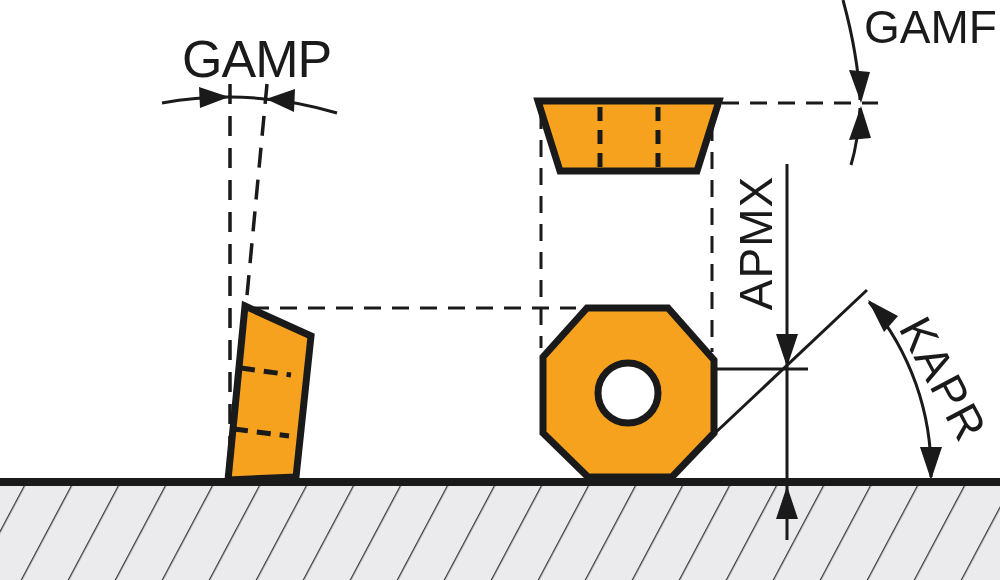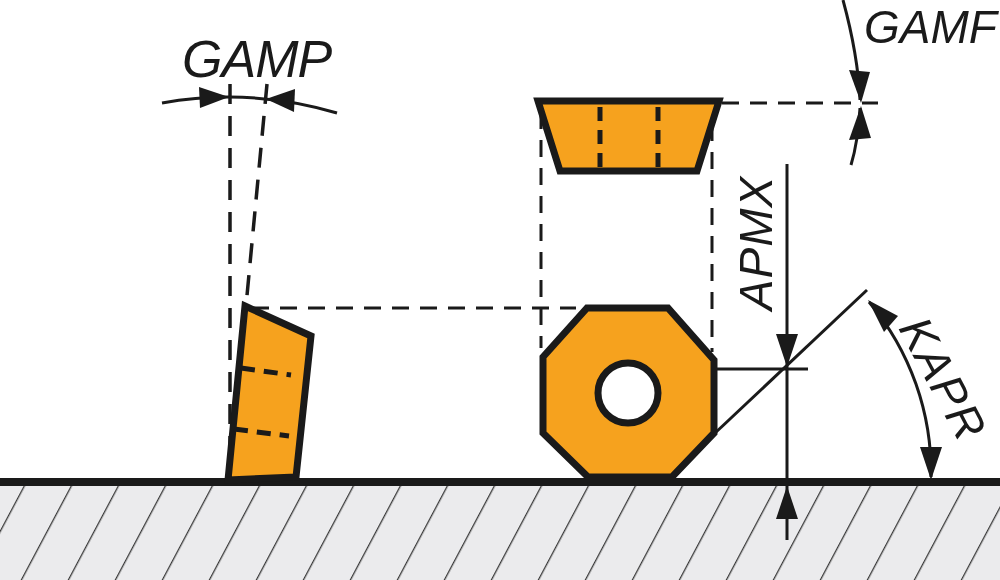--- a/index.html
+++ b/index.html
@@ -8,21 +8,20 @@
     background: #ffffff;
     width: 1000px;
     height: 580px;
     overflow: hidden;
     font-family: "Liberation Sans", sans-serif;
   }
   #diagram-root {
     width: 990px;
     height: 580px;
     position: relative;
-    font-style: italic;
   }
   svg { display: block; }
   .label-text {
     fill: #1a1a1a;
     font-family: "Liberation Sans", sans-serif;
     font-weight: 400;
   }
   .solid-line   { stroke: #1a1a1a; stroke-width: 3; fill: none; }
   .dash-proj    { stroke: #1a1a1a; stroke-width: 3; fill: none; stroke-dasharray: 17 11; }
   .dash-ref     { stroke: #1a1a1a; stroke-width: 3.5; fill: none; stroke-dasharray: 20 12; }

